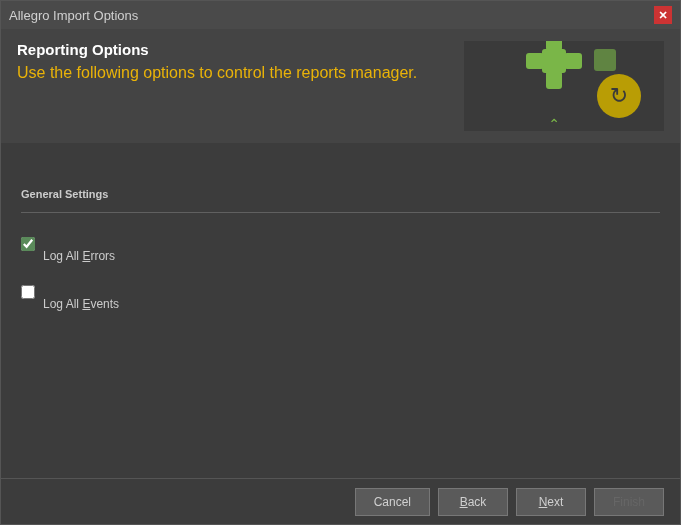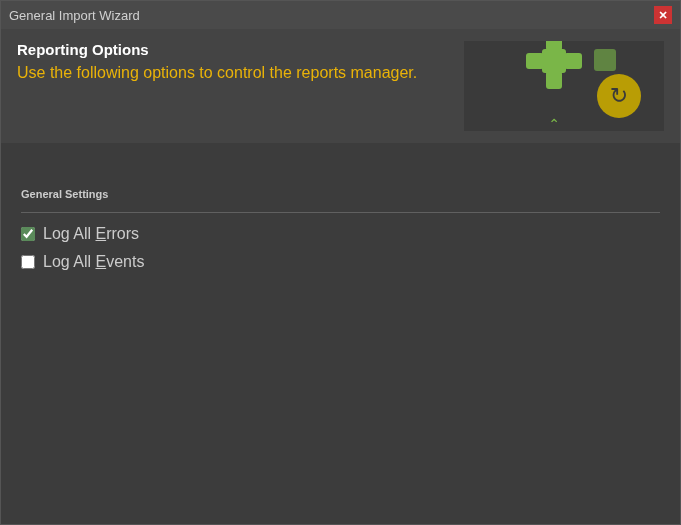--- a/index.html
+++ b/index.html
@@ -116,22 +116,23 @@
     }
     .checkbox-item input[type="checkbox"] {
       width: 14px;
       height: 14px;
       accent-color: #5a8a5a;
       cursor: pointer;
       flex-shrink: 0;
     }
     .checkbox-label {
       color: #cccccc;
-      font-size: 16px;
-      cursor: pointer;
+      font-size: 12px;
+      cursor: pointer;
+      margin-top: 24px;
     }
     .checkbox-label u {
       text-decoration: underline;
     }
     .footer {
       background: #3c3c3c;
       border-top: 1px solid #555;
       height: 46px;
       display: flex;
       align-items: center;
@@ -160,21 +161,21 @@
     .btn-next {
       background: #5a5a5a;
     }
   </style>
 </head>
 <body>
 
 <div class="window">
 
   <div class="title-bar">
-    <span class="title-bar-text">General Import Wizard</span>
+    <span class="title-bar-text">Allegro Import Options</span>
     <button class="close-btn">✕</button>
   </div>
 
   <div class="content-area">
 
     <div class="header-section">
       <div class="header-text">
         <div class="header-title">Reporting Options</div>
         <div class="header-subtitle">Use the following options to control the reports manager.</div>
       </div>
@@ -220,14 +221,24 @@
 
 
       <div class="checkbox-item">
         <input type="checkbox" id="log-events" style="">
         <label class="checkbox-label" for="log-events">
           Log All <u>E</u>vents
         </label>
       </div>
     </div>
 
+    <div class="footer">
+      <button class="btn">Cancel</button>
+      <button class="btn">
+        <span><u>B</u>ack</span>
+      </button>
+      <button class="btn btn-next">
+        <span><u>N</u>ext</span>
+      </button>
+      <button class="btn" disabled="">Finish</button>
+    </div>
   </div>
 </div>
 
 </body></html>

